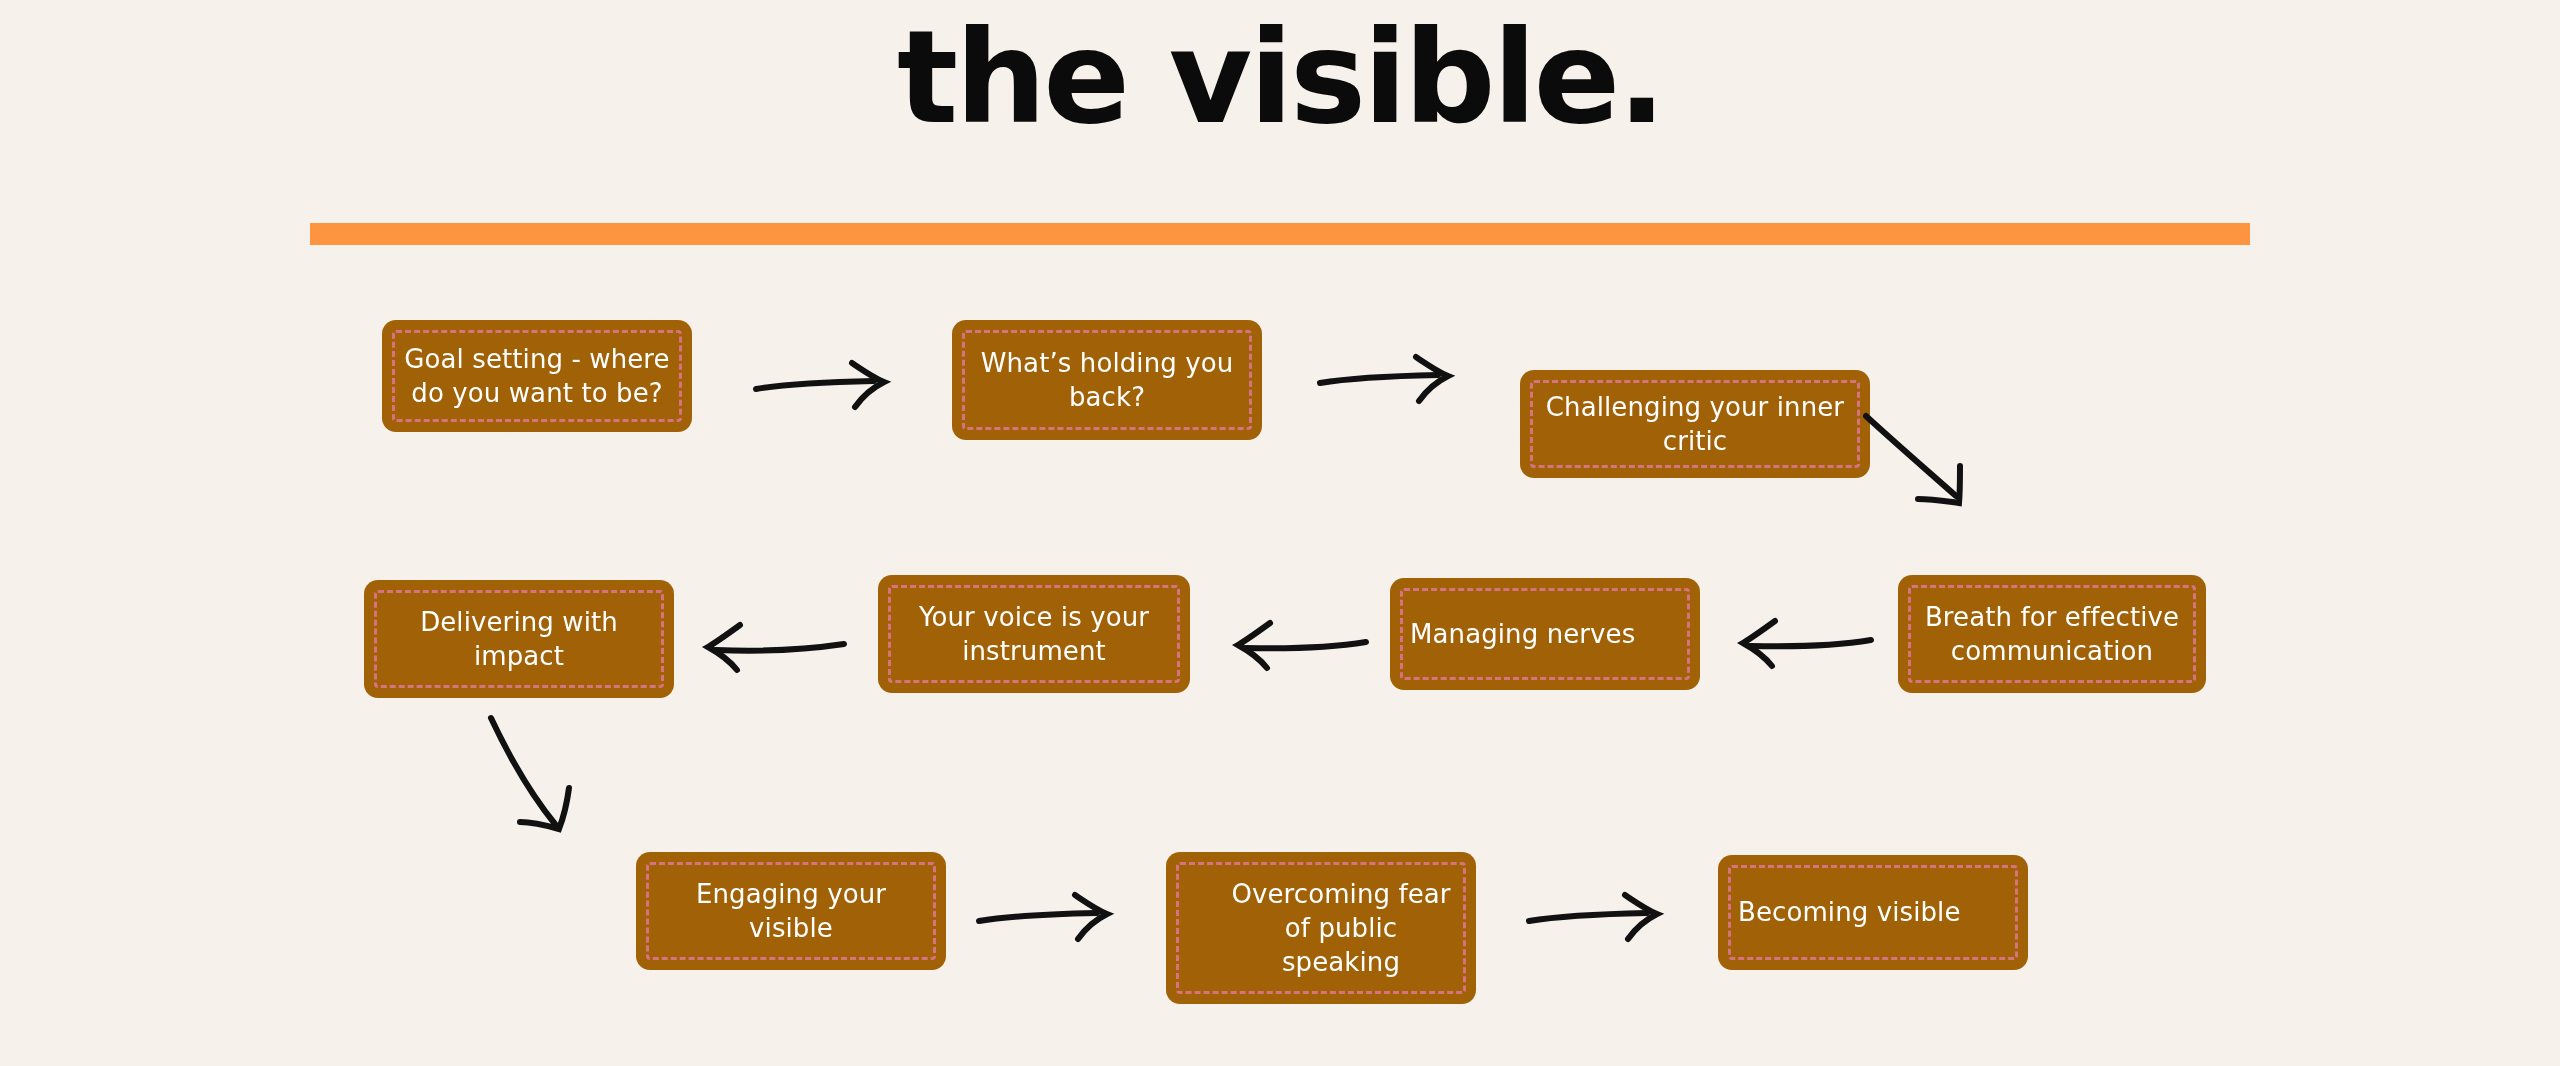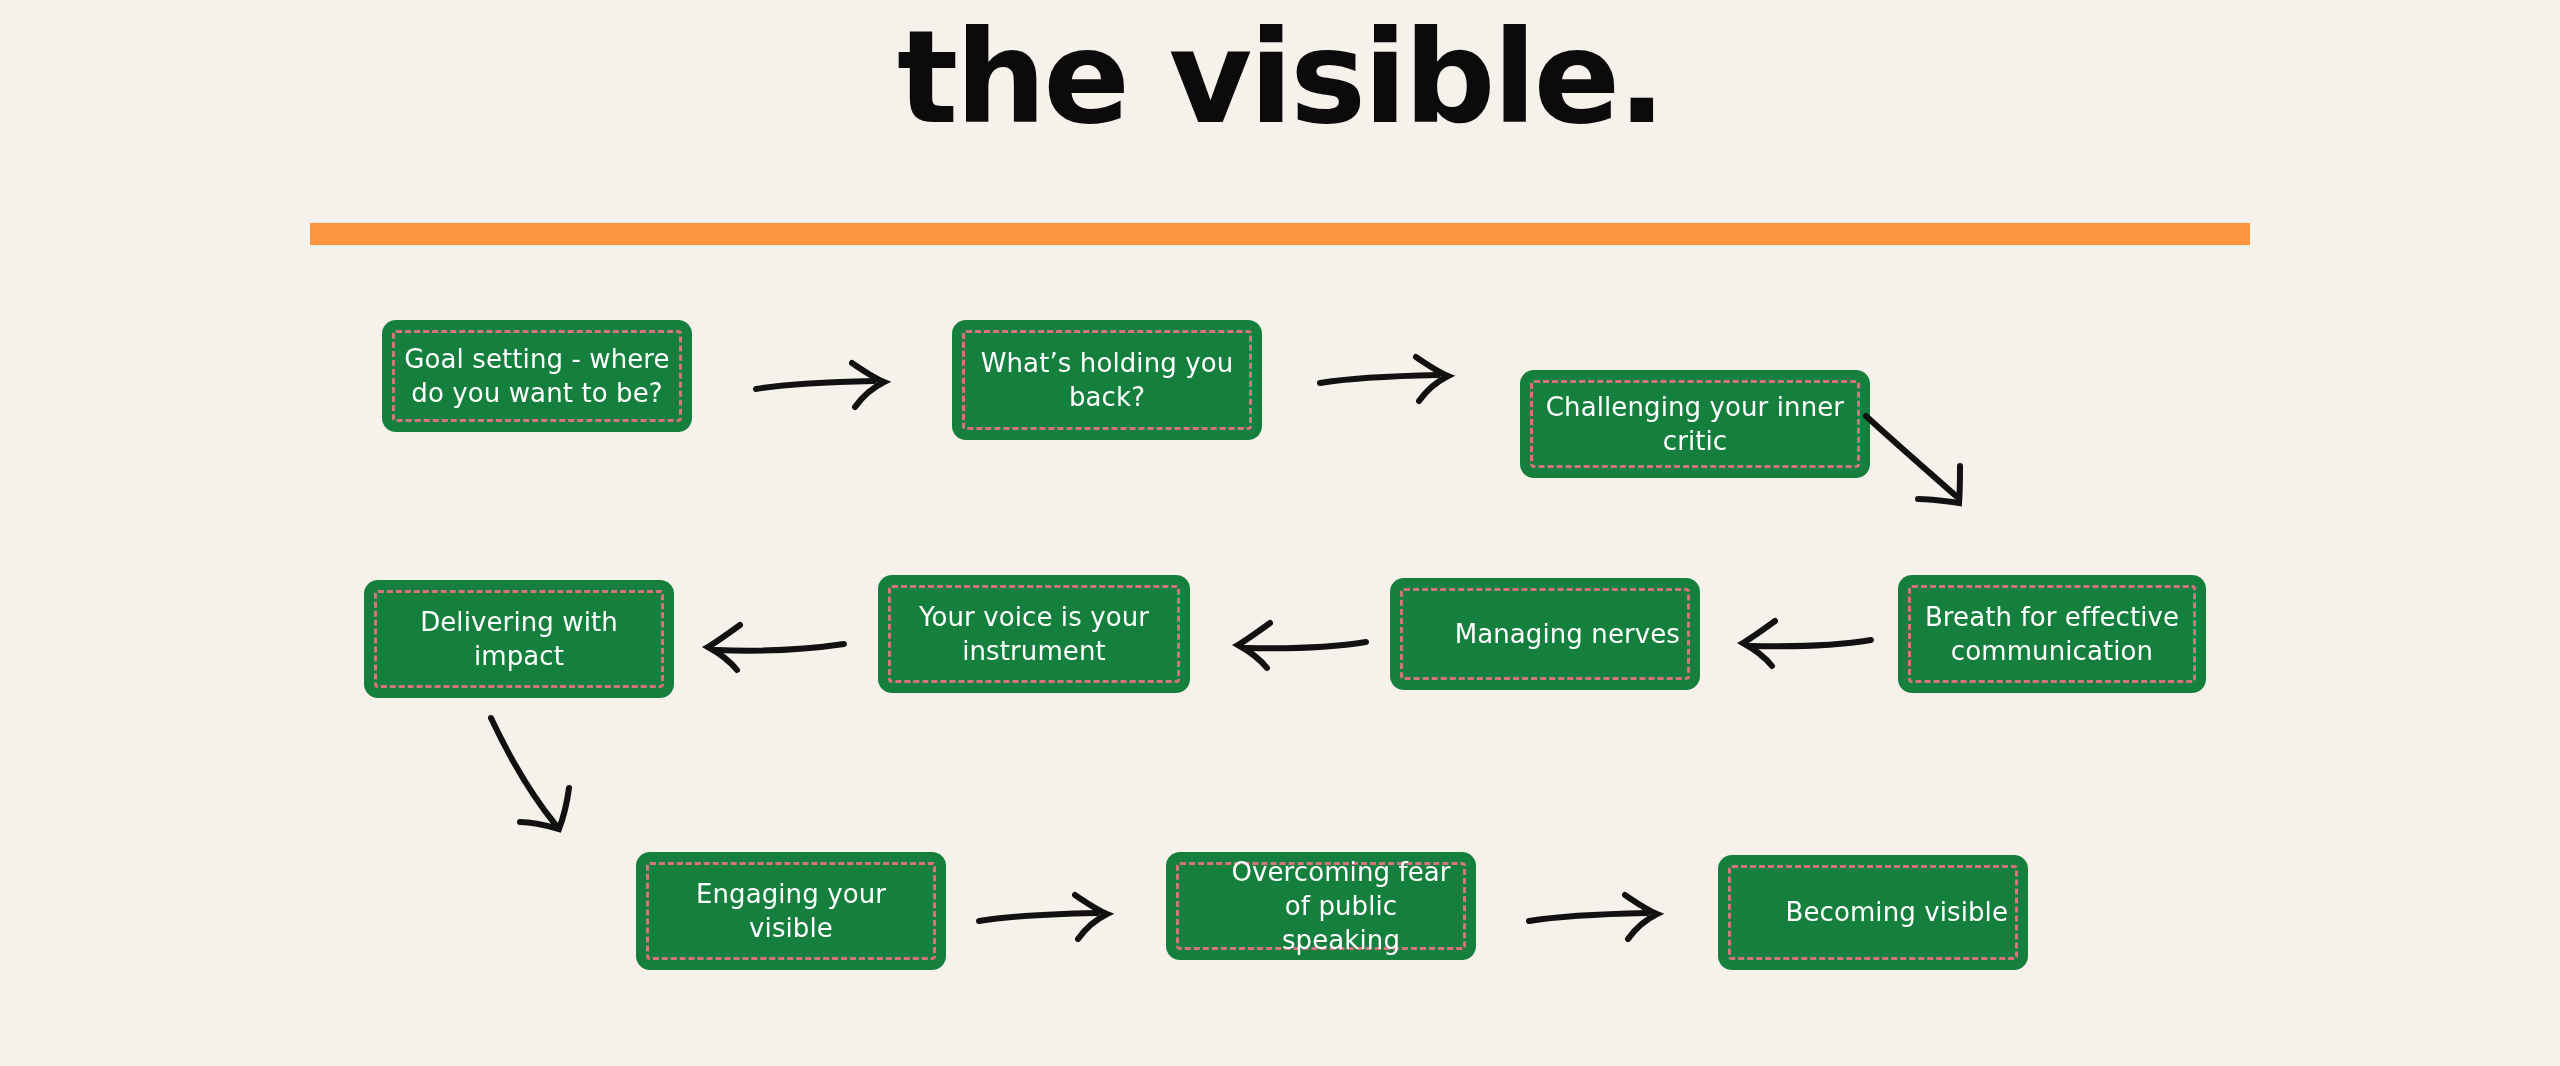--- a/index.html
+++ b/index.html
@@ -43,26 +43,26 @@
     left: 310px;
     top: 223px;
     width: 1940px;
     height: 22px;
     background: #FC9440;
   }
 
   
   .module-box {
     position: absolute;
-    background: #15803d;
+    background: #a16207;
     border-radius: 14px;
     box-sizing: border-box;
     display: flex;
     align-items: center;
-    justify-content: flex-end;
+    justify-content: flex-start;
   }
   .module-box .inner {
     position: absolute;
     left: 10px;
     top: 10px;
     right: 10px;
     bottom: 10px;
     border: 3px dashed #D6737F;
     border-radius: 4px;
     pointer-events: none;
@@ -185,21 +185,21 @@
     <span class="module-label">Engaging your visible</span>
   </div>
 
   <div class="arrow" style="left:975px; top:890px; width:142px; height:52px;">
     <svg width="142" height="52" viewBox="0 0 142 52" fill="none">
       <path d="M4 31 C34 26, 74 24, 122 23" stroke="#111111" stroke-width="6" stroke-linecap="round"></path>
       <path d="M100 5 C112 13, 122 20, 132 24 C120 30, 110 39, 103 49" stroke="#111111" stroke-width="6" stroke-linecap="round" fill="none"></path>
     </svg>
   </div>
 
-  <div class="module-box" style="left:1166px; top:852px; width:310px; height:108px;padding-left:40px;">
+  <div class="module-box" style="left:1166px; top:852px; width:310px; height:152px;padding-left:40px;">
     <span class="inner"></span>
     <span class="module-label">Overcoming fear of public speaking</span>
   </div>
 
   <div class="arrow" style="left:1525px; top:890px; width:142px; height:52px;">
     <svg width="142" height="52" viewBox="0 0 142 52" fill="none">
       <path d="M4 31 C34 26, 74 24, 122 23" stroke="#111111" stroke-width="6" stroke-linecap="round"></path>
       <path d="M100 5 C112 13, 122 20, 132 24 C120 30, 110 39, 103 49" stroke="#111111" stroke-width="6" stroke-linecap="round" fill="none"></path>
     </svg>
   </div>

